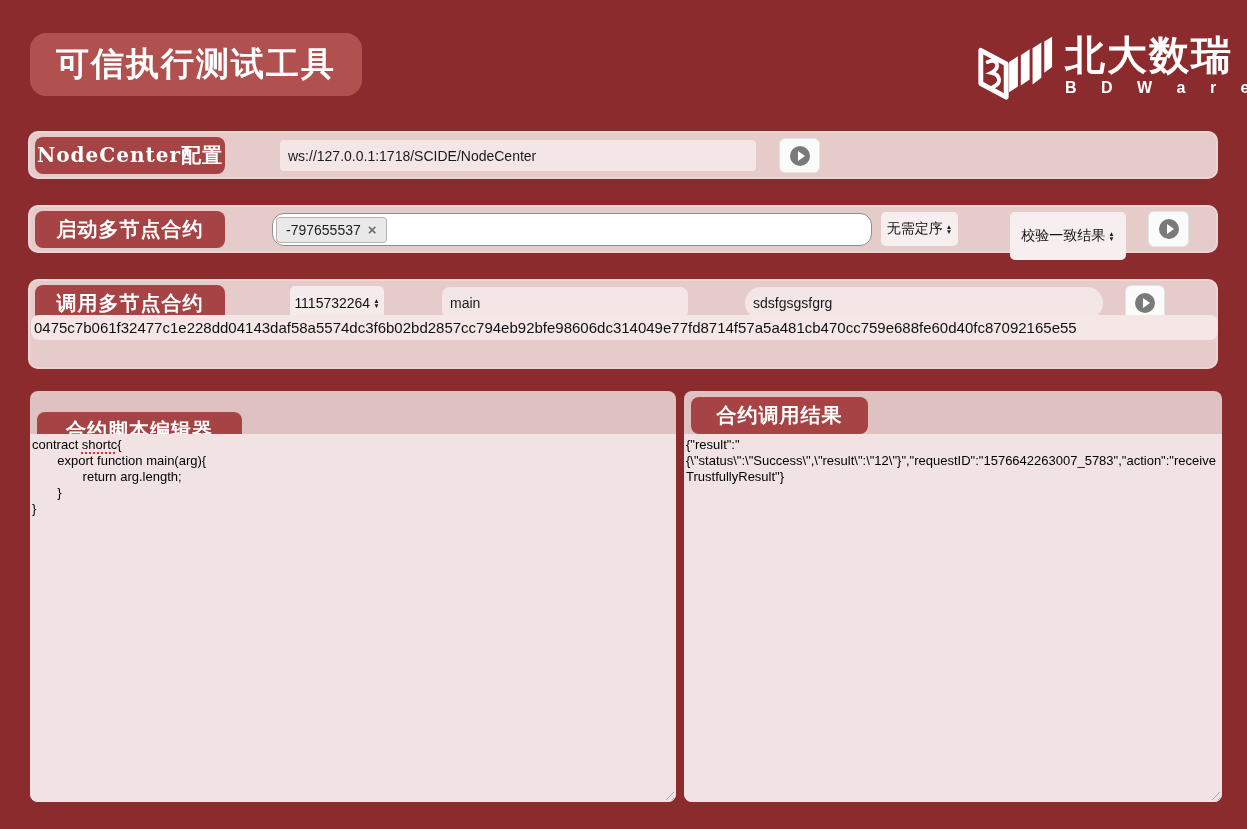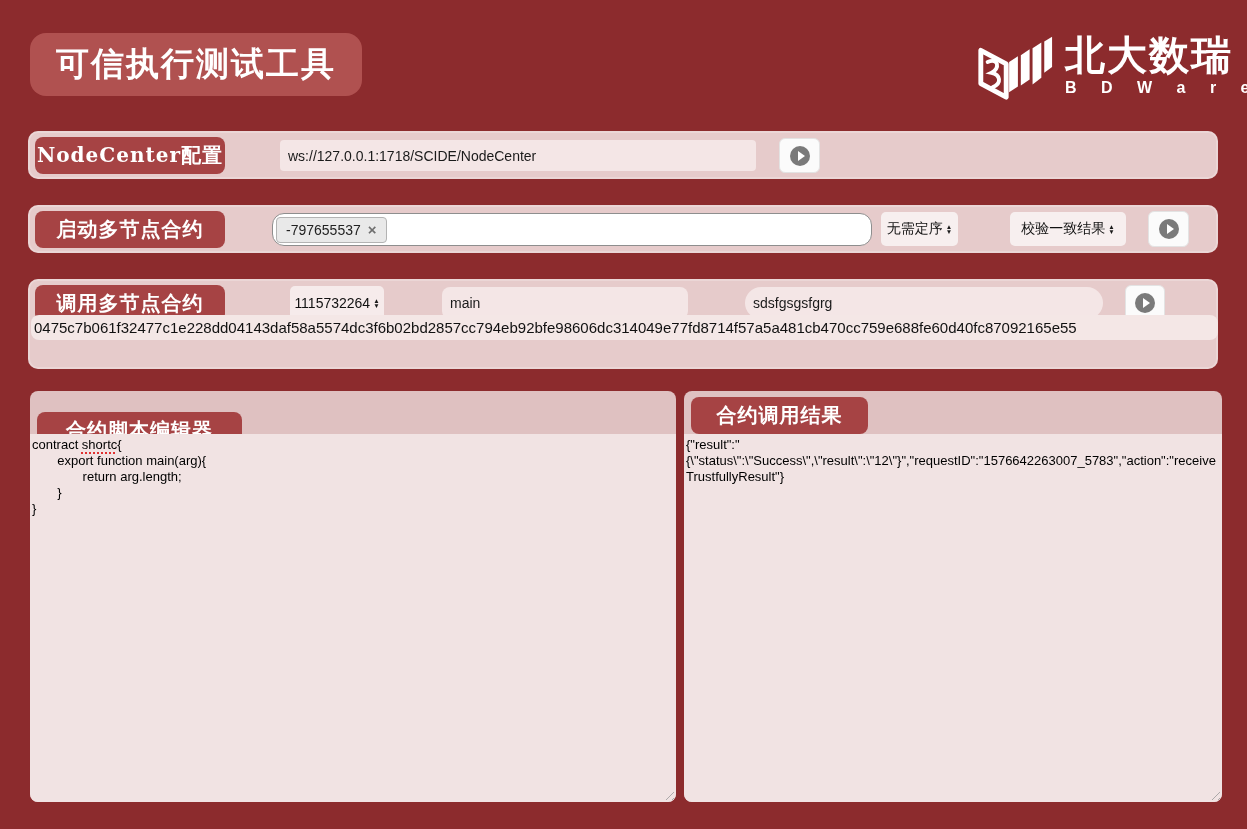--- a/index.html
+++ b/index.html
@@ -101,21 +101,21 @@
         <span class="tag-x">×</span>
       </span>
     </div>
     <div class="select" style="left:853px;top:7px;width:77px;height:34px;">
       <span>无需定序</span>
       <span class="updown">
           <span>▲</span>
           <span>▼</span>
         </span>
     </div>
-    <div class="select" style="left:982px;top:7px;width:116px;height:34px;">
+    <div class="select" style="left:982px;top:7px;width:116px;height:48px;">
       <span>校验一致结果</span>
       <span class="updown">
           <span>▲</span>
           <span>▼</span>
         </span>
     </div>
     <button class="play-btn" style="left:1120px;top:6px;width:41px;height:36px;">
       <span class="play-circle"></span>
     </button>
   </div>

